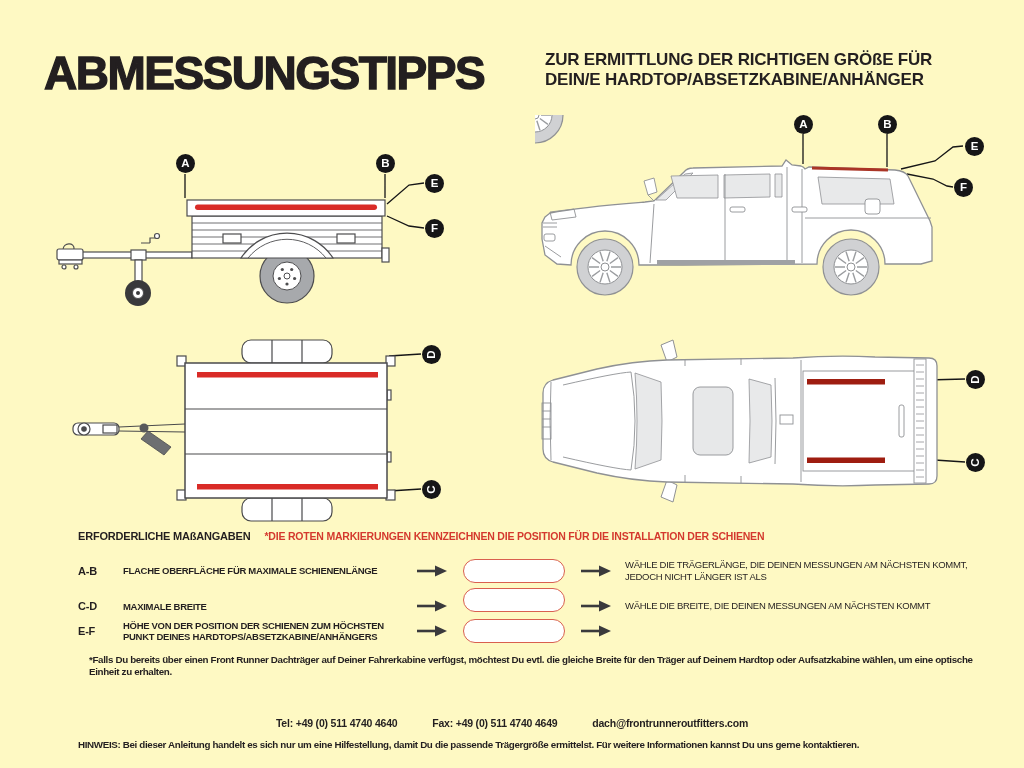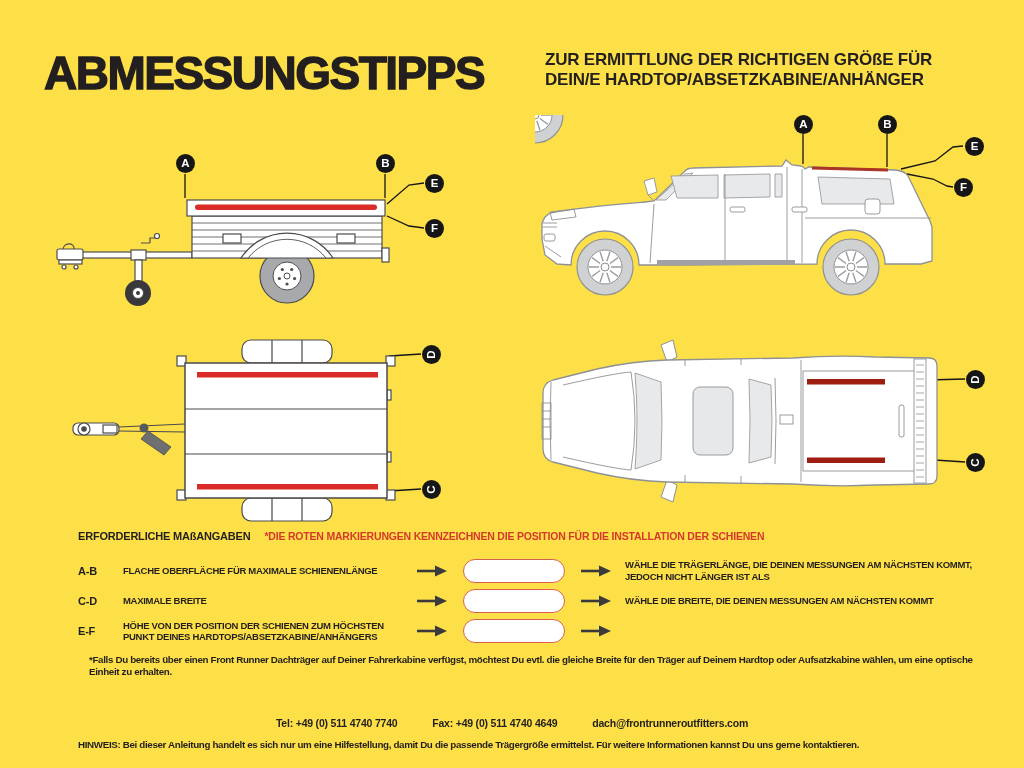--- a/index.html
+++ b/index.html
@@ -1,39 +1,39 @@
 <!DOCTYPE html>
 <html><head>
 <meta charset="utf-8">
 <style>
   html,body{margin:0;padding:0;background:#fff;}
-  .page{position:relative;width:1024px;height:768px;background:#fde047;overflow:hidden;
+  .page{position:relative;width:1024px;height:768px;background:#fef9c3;overflow:hidden;
         font-family:"Liberation Sans",sans-serif;color:#231f20;}
   .abs{position:absolute;}
   .title{left:44px;top:46px;font-size:46px;font-weight:bold;letter-spacing:-1.5px;
          -webkit-text-stroke:1.3px #231f20;white-space:nowrap;}
   .subtitle{left:545px;top:50px;font-size:17px;font-weight:bold;line-height:19.5px;
             letter-spacing:-0.2px;white-space:nowrap;}
   .panel{position:absolute;}
   .marker{position:absolute;width:19px;height:19px;border-radius:50%;background:#161617;color:#fff;
           font-size:11.5px;font-weight:bold;display:flex;align-items:center;justify-content:center;line-height:1;}
   .marker.rot{transform:rotate(-90deg);}
   .m-heading{left:78px;top:530px;font-size:11px;font-weight:bold;letter-spacing:-0.2px;white-space:nowrap;}
   .m-note{color:#d4392e;margin-left:14px;font-size:10.5px;}
   .m-row{position:absolute;left:78px;width:910px;display:flex;align-items:center;}
   .row-ab{top:556px;height:30px;}
-  .row-cd{top:590px;height:22px;}
+  .row-cd{top:590px;height:22px;align-items:flex-end;}
   .row-ef{top:613px;height:36px;}
   .col-key{flex:none;width:45px;font-size:11px;font-weight:bold;letter-spacing:-0.2px;}
   .col-desc{flex:none;width:294px;font-size:9.5px;font-weight:bold;letter-spacing:-0.3px;
             line-height:11.5px;padding-right:10px;box-sizing:border-box;}
   .arrow{flex:none;}
   .capsule{flex:none;width:100px;height:22px;border:1.5px solid #d9604f;border-radius:12px;
            margin:0 16px;background:#fff;}
-  .col-result{flex:none;width:350px;font-size:9.5px;font-weight:bold;letter-spacing:-0.3px;
+  .col-result{flex:none;width:350px;font-size:9.5px;font-weight:normal;letter-spacing:-0.3px;
               line-height:12px;margin-left:14px;}
   .footnote{left:78px;top:654px;width:892px;font-size:9.8px;font-weight:bold;
             letter-spacing:-0.35px;line-height:11.5px;margin-left:11px;}
   .hinweis{left:78px;top:691px;width:930px;font-size:9.8px;font-weight:bold;letter-spacing:-0.35px;margin-top:48px;}
   .contact{left:0;top:717px;width:1024px;text-align:center;font-size:10.5px;font-weight:bold;letter-spacing:-0.2px;}
   .contact span{margin:0 16px;}
 </style>
 </head>
 <body>
 
@@ -261,18 +261,18 @@
     <div class="capsule"></div>
     <svg class="arrow" width="30" height="12" viewBox="0 0 30 12">
       <path d="M0,6 H19" stroke="#3a3a3c" stroke-width="2.6"></path>
         <path d="M18,0.5 L30,6 L18,11.5 Z" fill="#3a3a3c"></path>
       </svg>
   </div>
 
   <div class="abs footnote">*Falls Du bereits über einen Front Runner Dachträger auf Deiner Fahrerkabine verfügst, möchtest Du evtl. die gleiche Breite für den Träger auf Deinem Hardtop oder Aufsatzkabine wählen, um eine optische Einheit zu erhalten.</div>
   <div class="abs hinweis">HINWEIS: Bei dieser Anleitung handelt es sich nur um eine Hilfestellung, damit Du die passende Trägergröße ermittelst. Für weitere Informationen kannst Du uns gerne kontaktieren.</div>
   <div class="abs contact">
-    <span>Tel: +49 (0) 511 4740 7740</span>
+    <span>Tel: +49 (0) 511 4740 4640</span>
     <span>Fax: +49 (0) 511 4740 4649</span>
     <span>dach@frontrunneroutfitters.com</span>
   </div>
 
 </div>
 
 </body></html>

